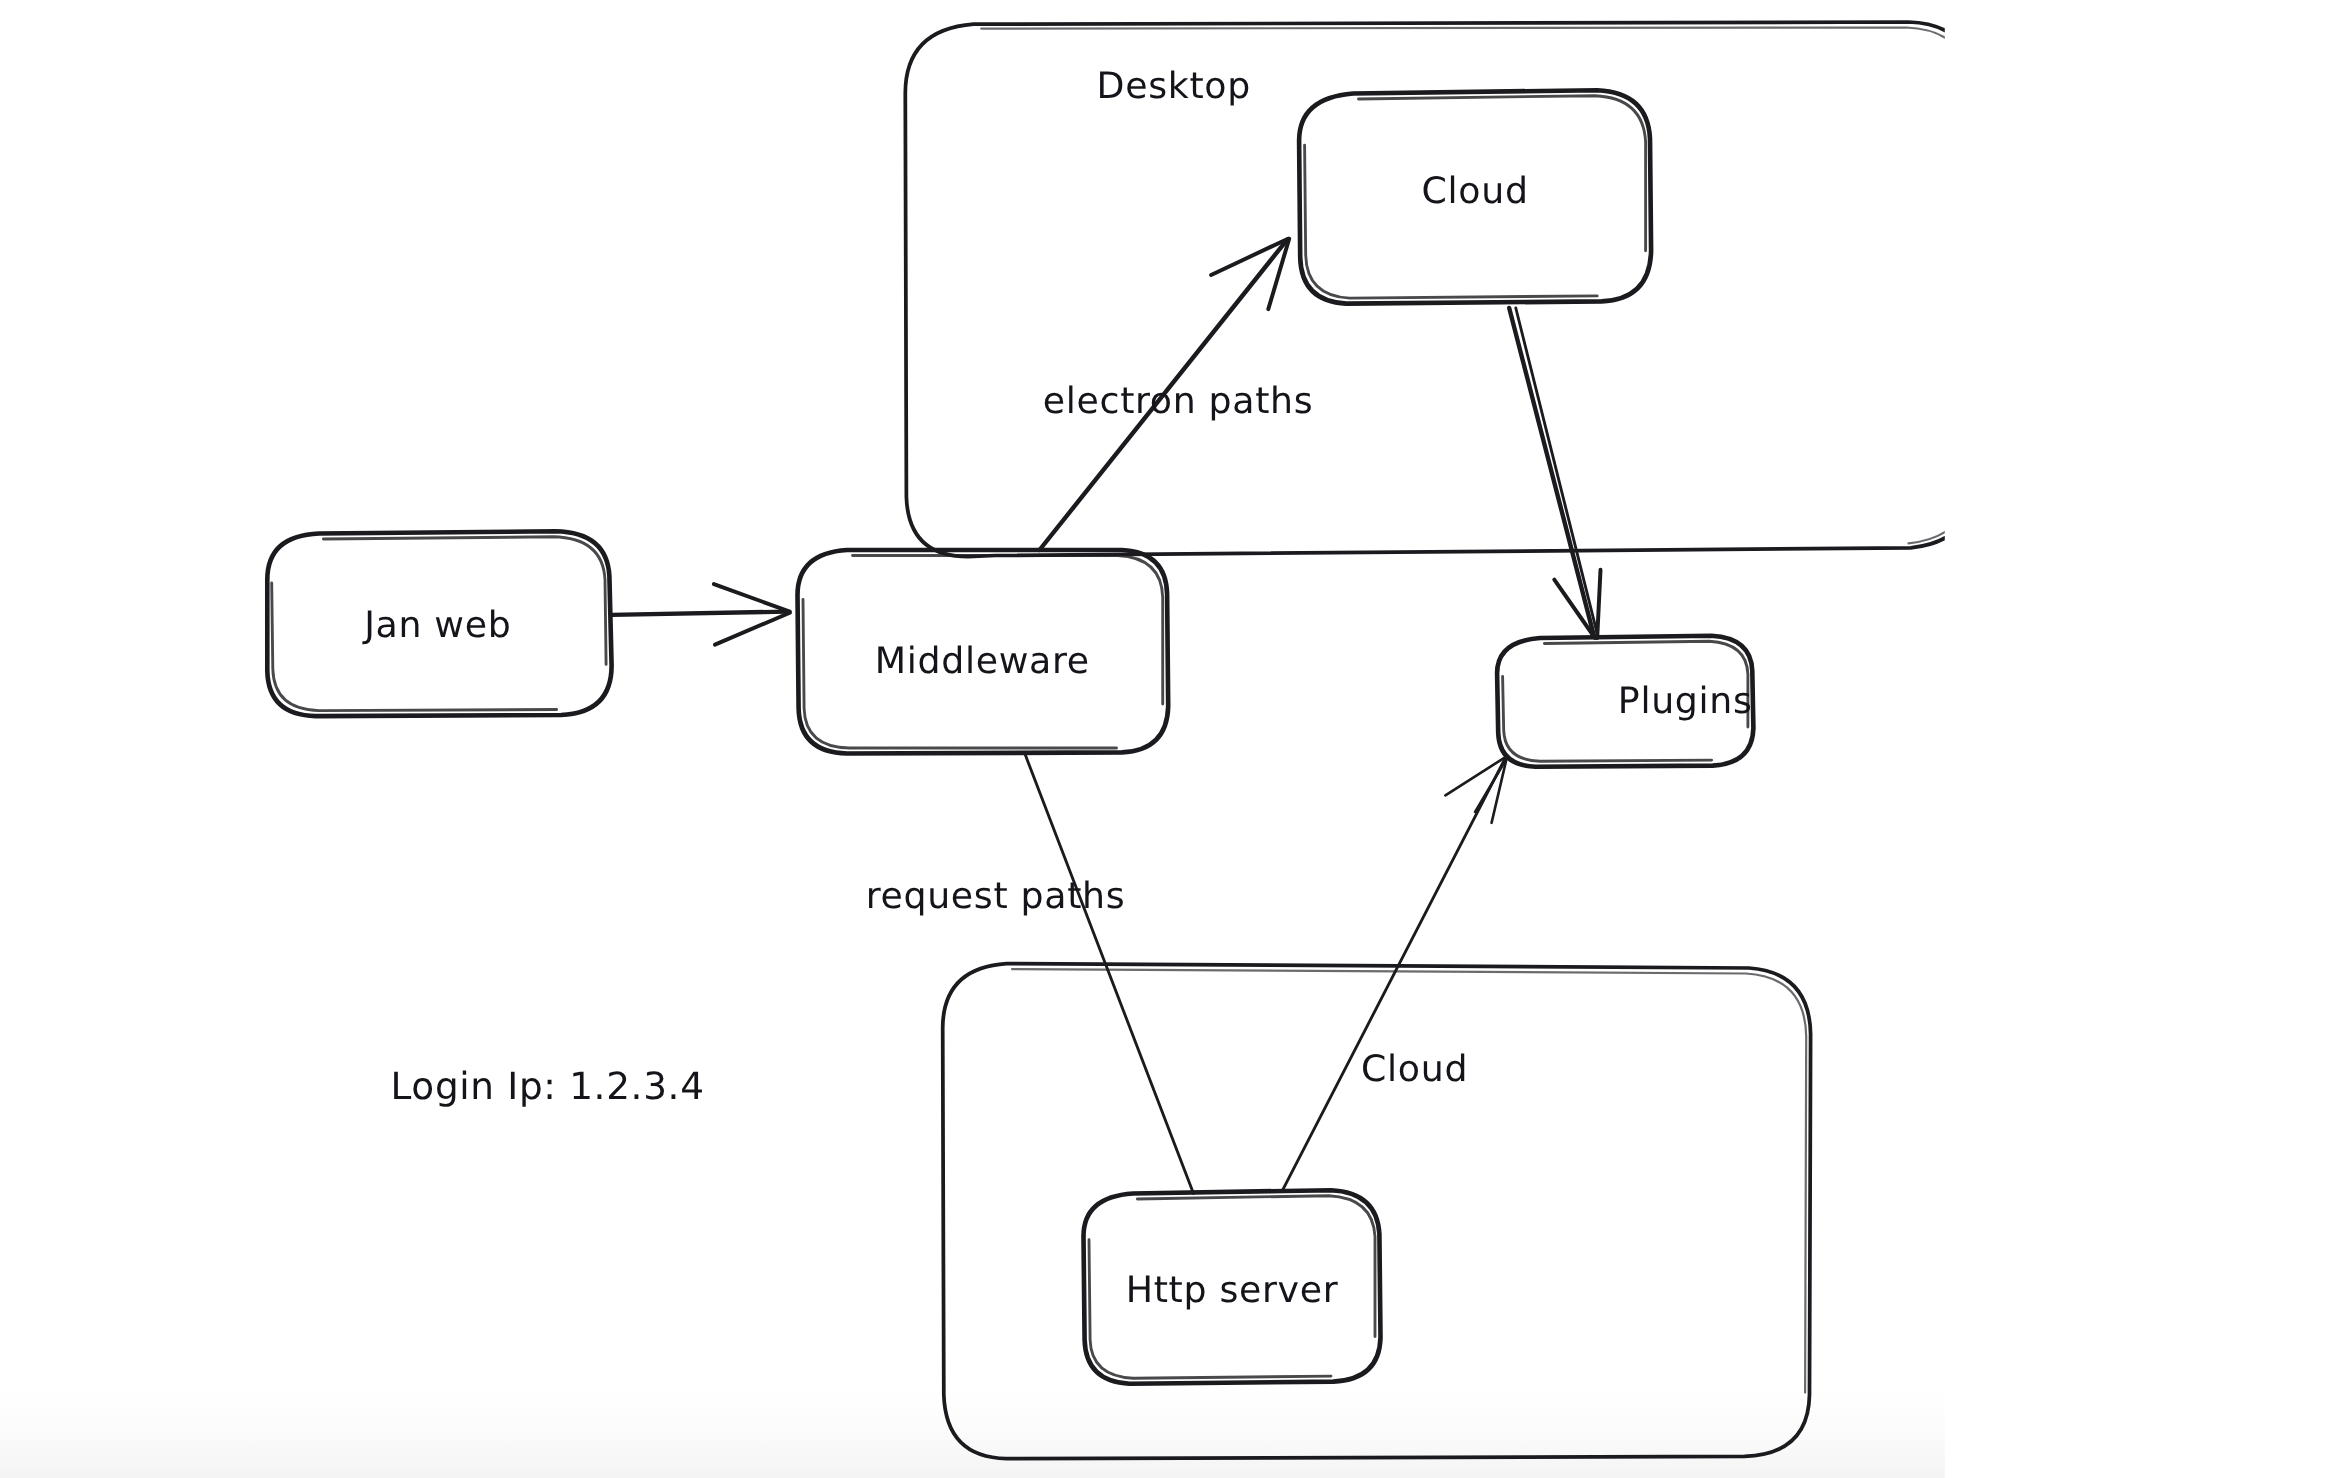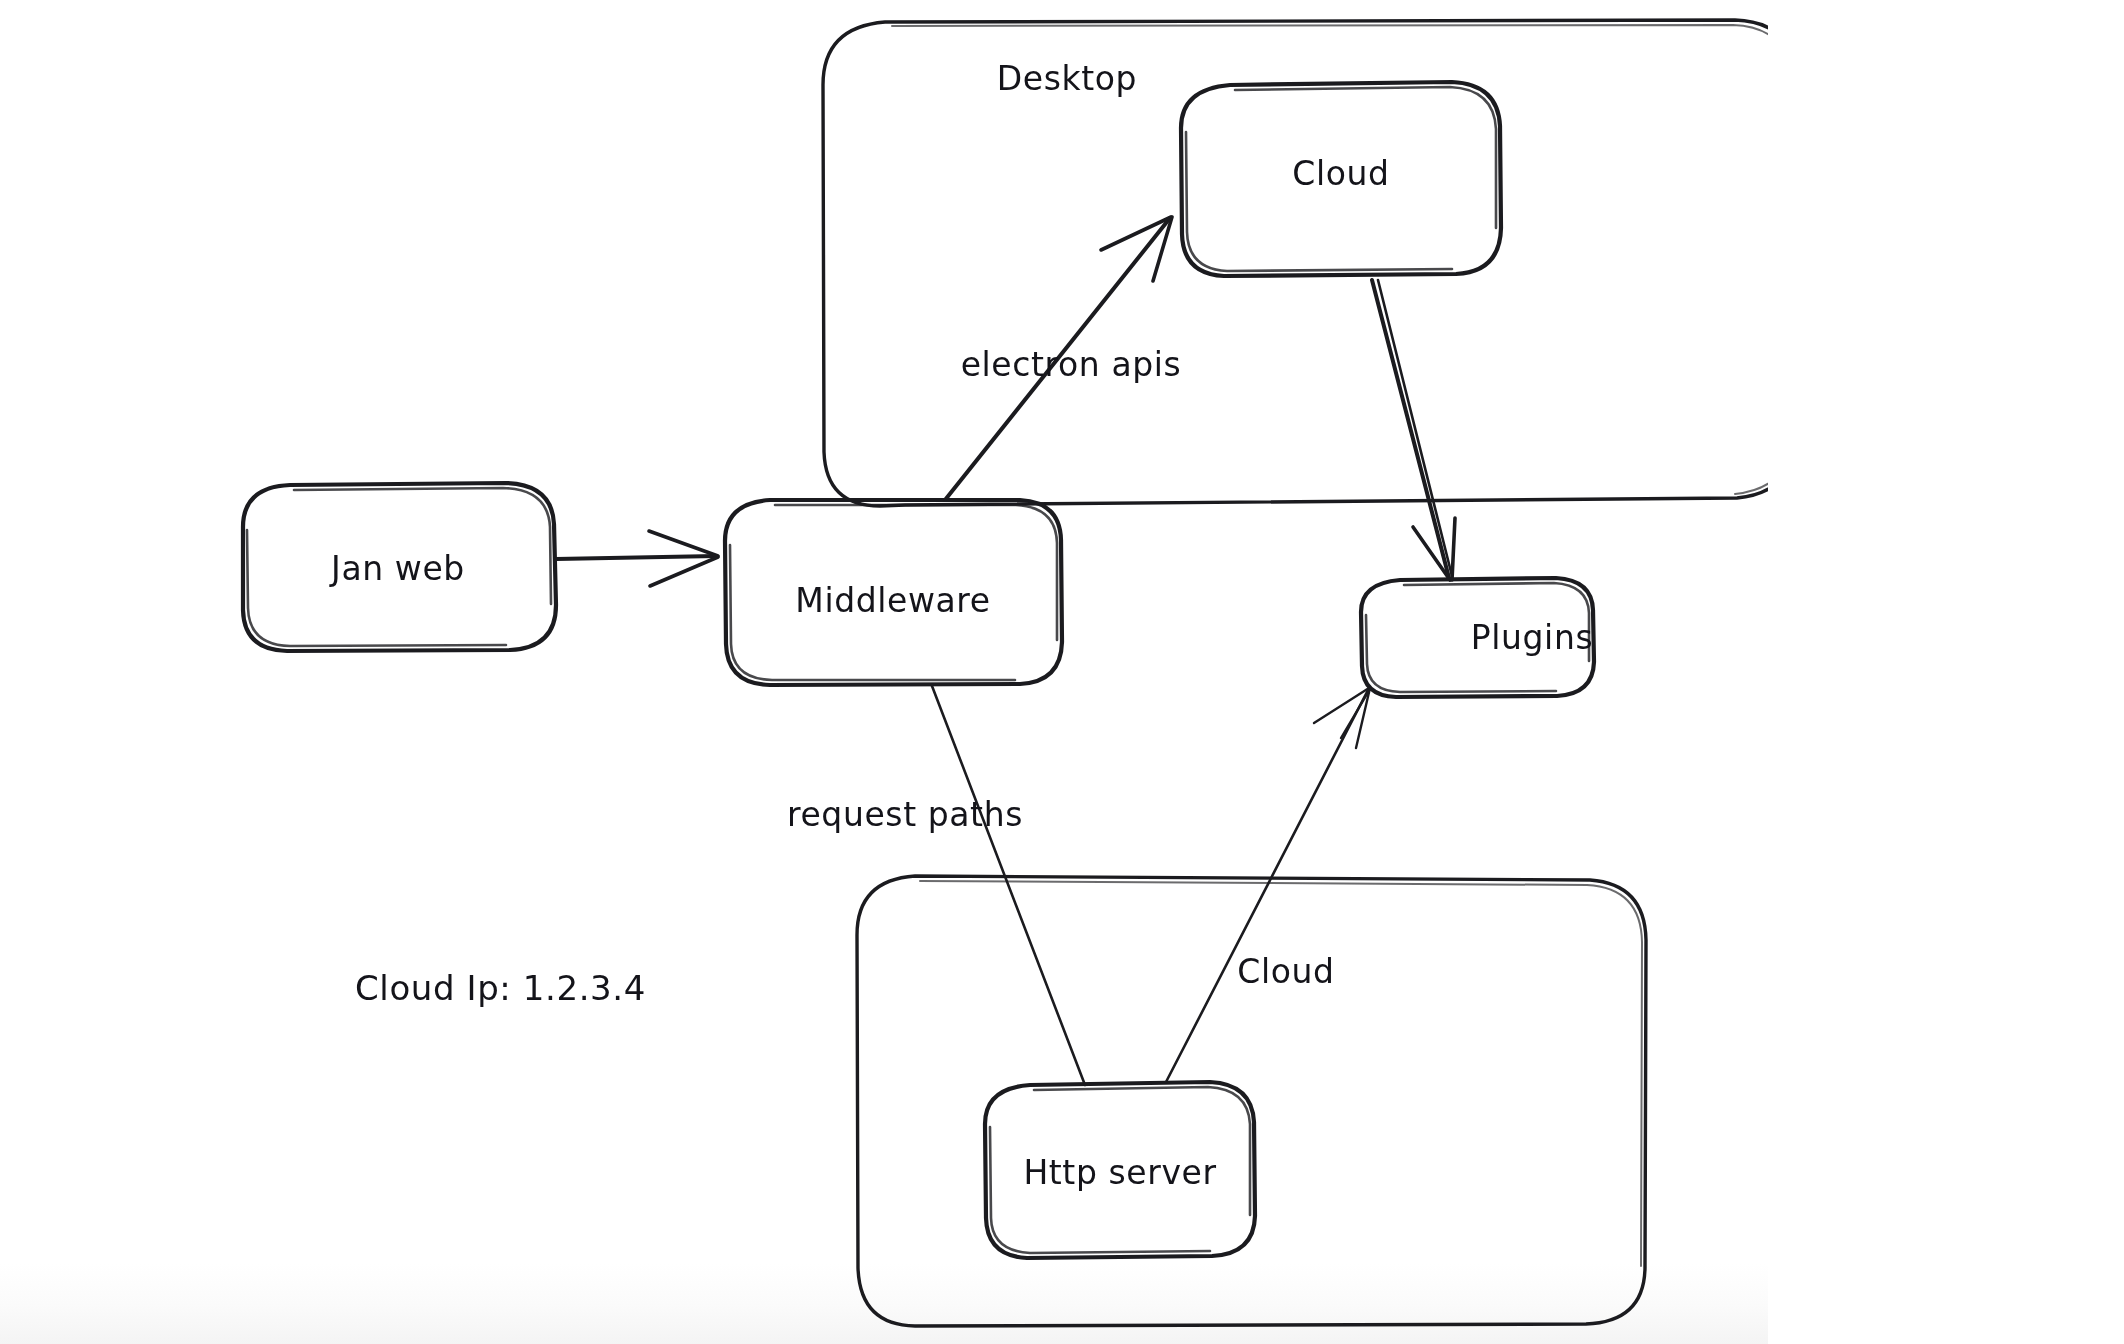--- a/index.html
+++ b/index.html
@@ -155,23 +155,23 @@
   <div class="node-label" style="left:398px; top:568px;">Jan web</div>
 
   <div class="node-label" style="left:893px; top:600px;">Middleware</div>
 
   <div class="node-label" style="left:1341px; top:173px;">Cloud</div>
 
   <div class="node-label" style="left:1532px; top:637px;">Plugins</div>
 
   <div class="node-label" style="left:1120px; top:1172px;">Http server</div>
 
-  <div class="free-label" style="left:1071px; top:364px;">electron apis</div>
+  <div class="free-label" style="left:1071px; top:364px;">electron paths</div>
 
   <div class="free-label" style="left:905px; top:814px;text-align:center;">request paths</div>
 
   <div class="free-label" style="left:1286px; top:971px;">Cloud</div>
 
   <div class="info-block" style="left:355px; top:966px;">
-    <span class="info-line">Cloud Ip: 1.2.3.4</span>
+    <span class="info-line">Login Ip: 1.2.3.4</span>
   </div>
 
 </div>
 
 </body></html>

